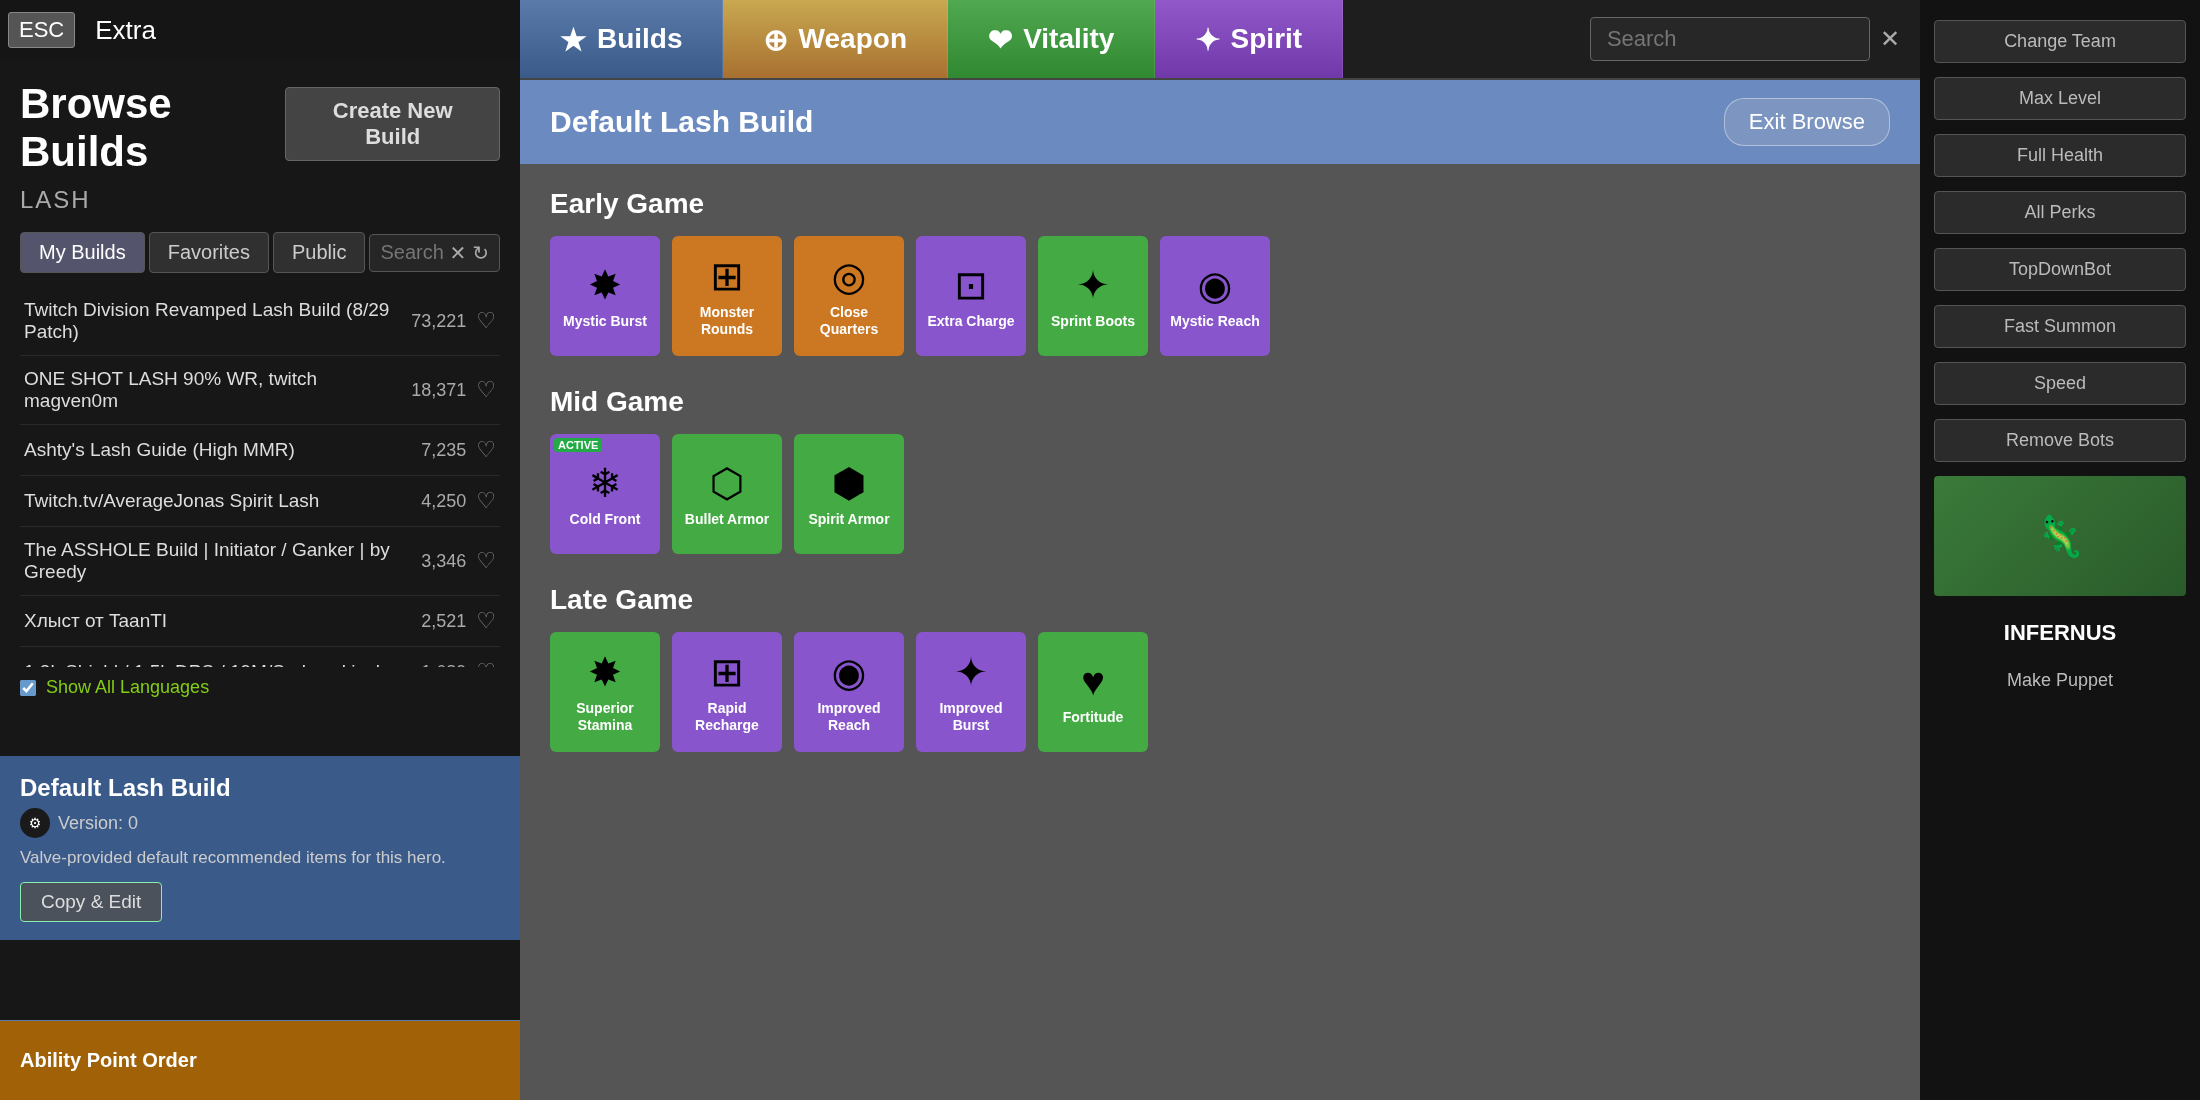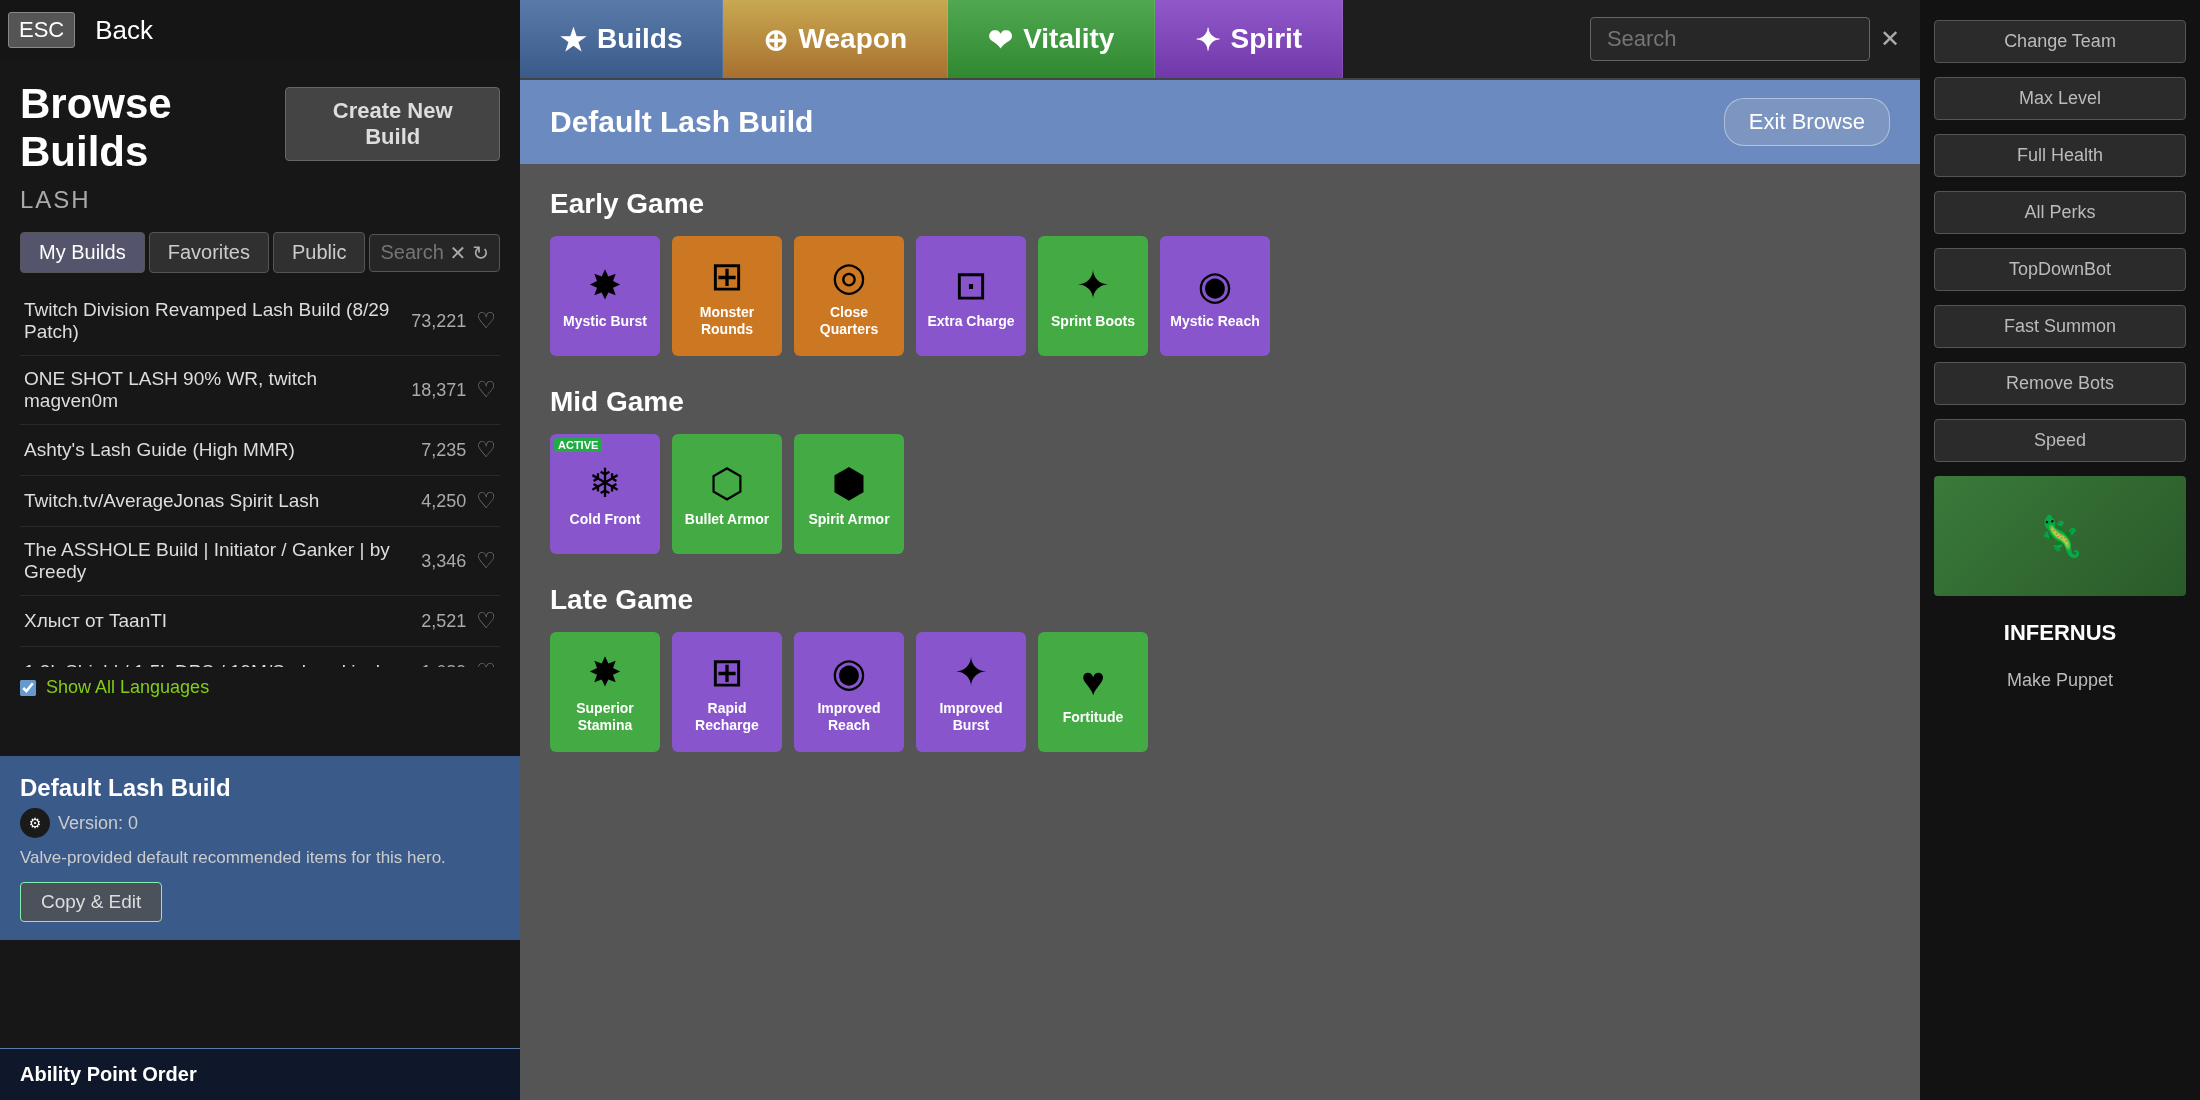--- a/index.html
+++ b/index.html
@@ -236,22 +236,22 @@
       cursor: pointer;
       margin-top: 12px;
     }
 
     
     .ability-order-bar {
       position: absolute;
       bottom: 0;
       left: 0;
       width: 520px;
-      background: #0f172a;
-      padding: 14px 20px;
+      background: #a16207;
+      padding: 28px 20px;
       border-top: 1px solid #5a7aaa;
     }
 
     .ability-order-title {
       color: #fff;
       font-size: 20px;
       font-weight: bold;
     }
 
     
@@ -481,21 +481,21 @@
       align-items: center;
       justify-content: center;
       font-size: 40px;
     }
   </style>
 </head>
 <body>
 
 <div class="top-bar">
   <button class="esc-btn">ESC</button>
-  <button class="back-btn">Back</button>
+  <button class="back-btn">Extra</button>
 </div>
 
 <div class="left-panel">
   <div style="display:flex; align-items:baseline; justify-content:space-between; margin-bottom:6px;">
     <span class="browse-title">Browse Builds</span>
     <button class="create-build-btn">Create New Build</button>
   </div>
   <div class="hero-name">LASH</div>
 
   <div class="tabs-row">
@@ -715,18 +715,18 @@
   </div>
 </div>
 
 <div class="right-panel" id="right-panel">
     <button class="right-btn">Change Team</button>
     <button class="right-btn">Max Level</button>
     <button class="right-btn">Full Health</button>
     <button class="right-btn">All Perks</button>
     <button class="right-btn">TopDownBot</button>
     <button class="right-btn">Fast Summon</button>
+    <button class="right-btn">Speed</button>
     <button class="right-btn">Remove Bots</button>
-    <button class="right-btn">Speed</button>
     <div class="hero-portrait">🦎</div>
     <div class="right-hero-name">INFERNUS</div>
     <div class="right-make-puppet">Make Puppet</div>
   </div>
 
 </body></html>

